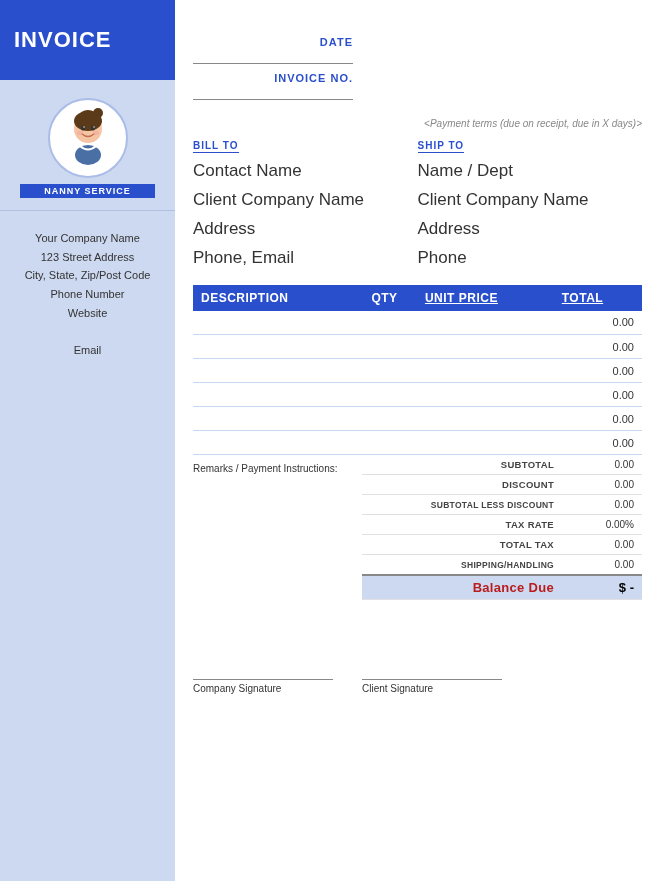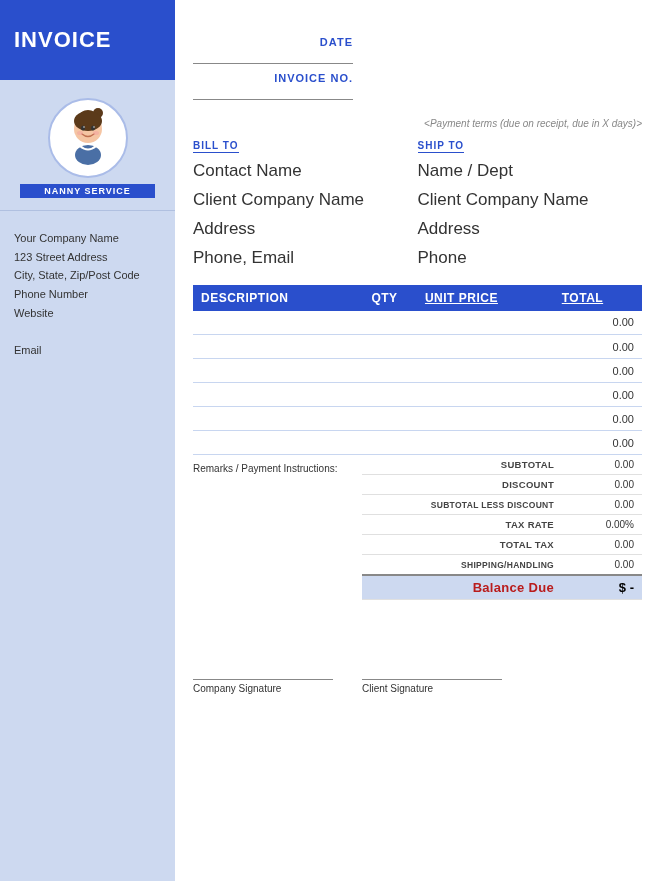--- a/index.html
+++ b/index.html
@@ -77,20 +77,21 @@
       padding: 2px 24px;
       margin-top: 6px;
       border-radius: 0;
     }
 
     .sidebar-info {
       padding: 18px 14px 0 14px;
       font-size: 11px;
       color: #333;
       line-height: 1.7;
+      text-align: center;
     }
 
     
     .content {
       flex: 1;
       padding: 0 18px 0 18px;
       display: flex;
       flex-direction: column;
     }
 

